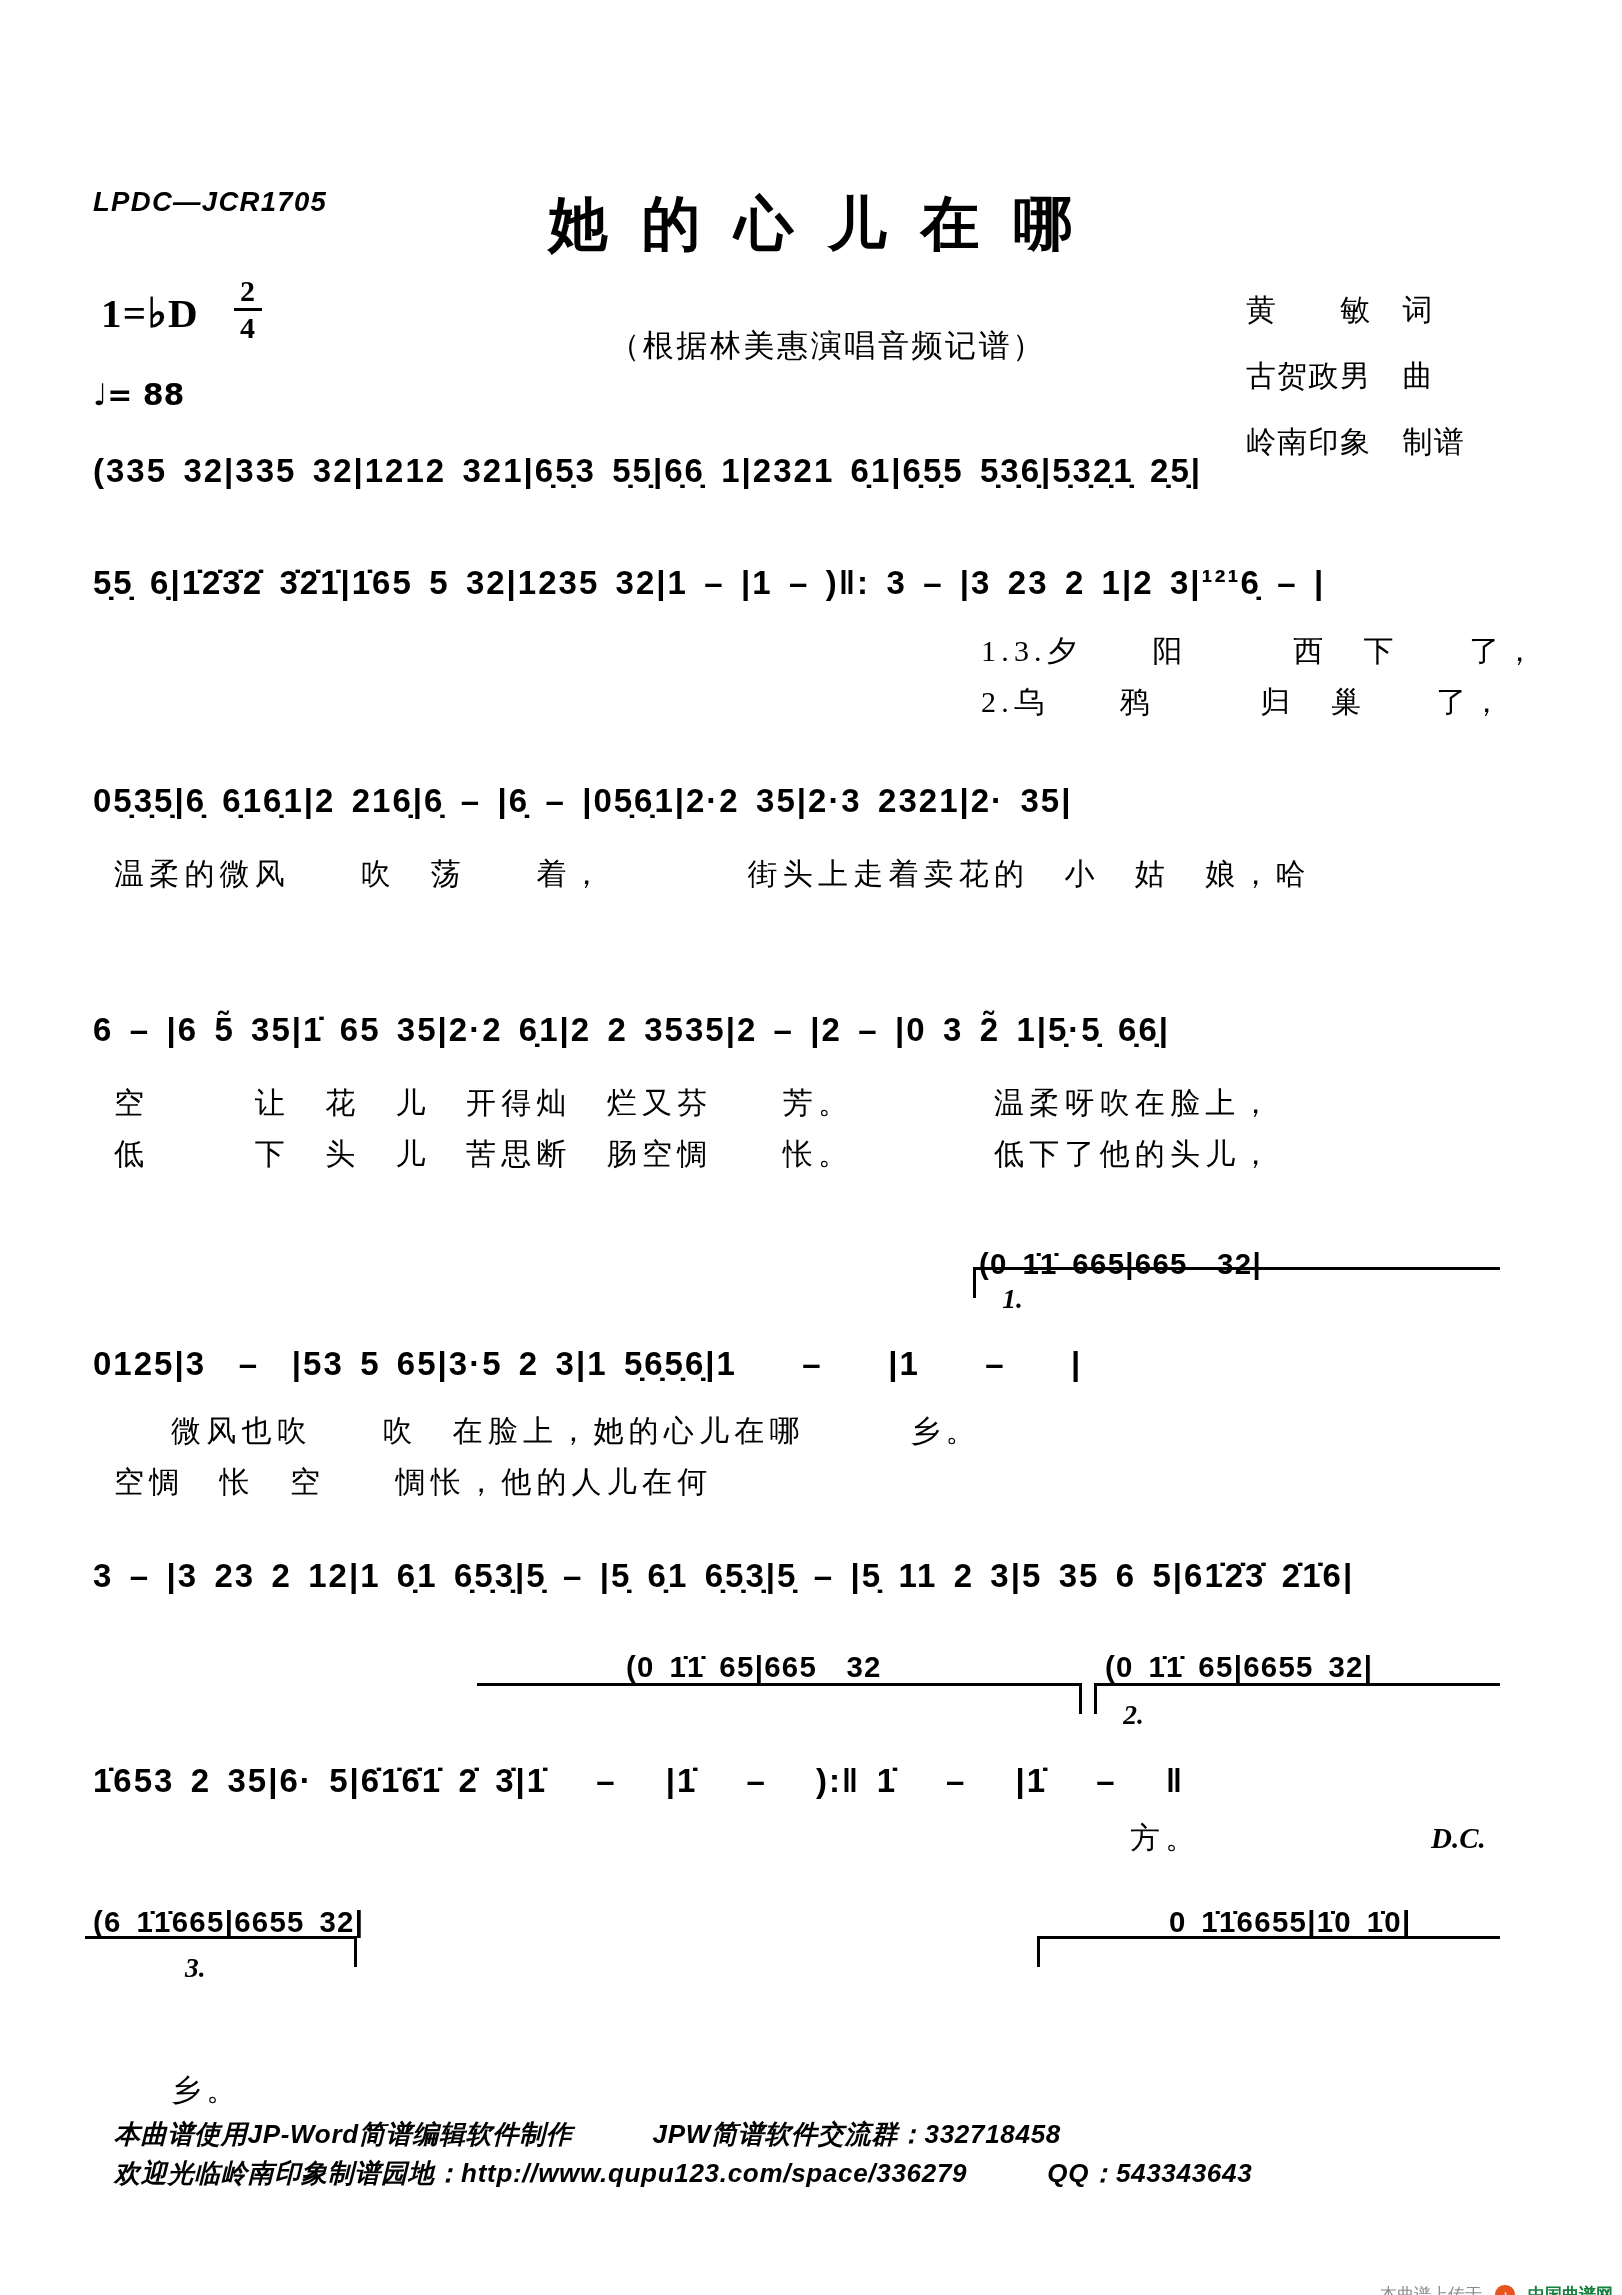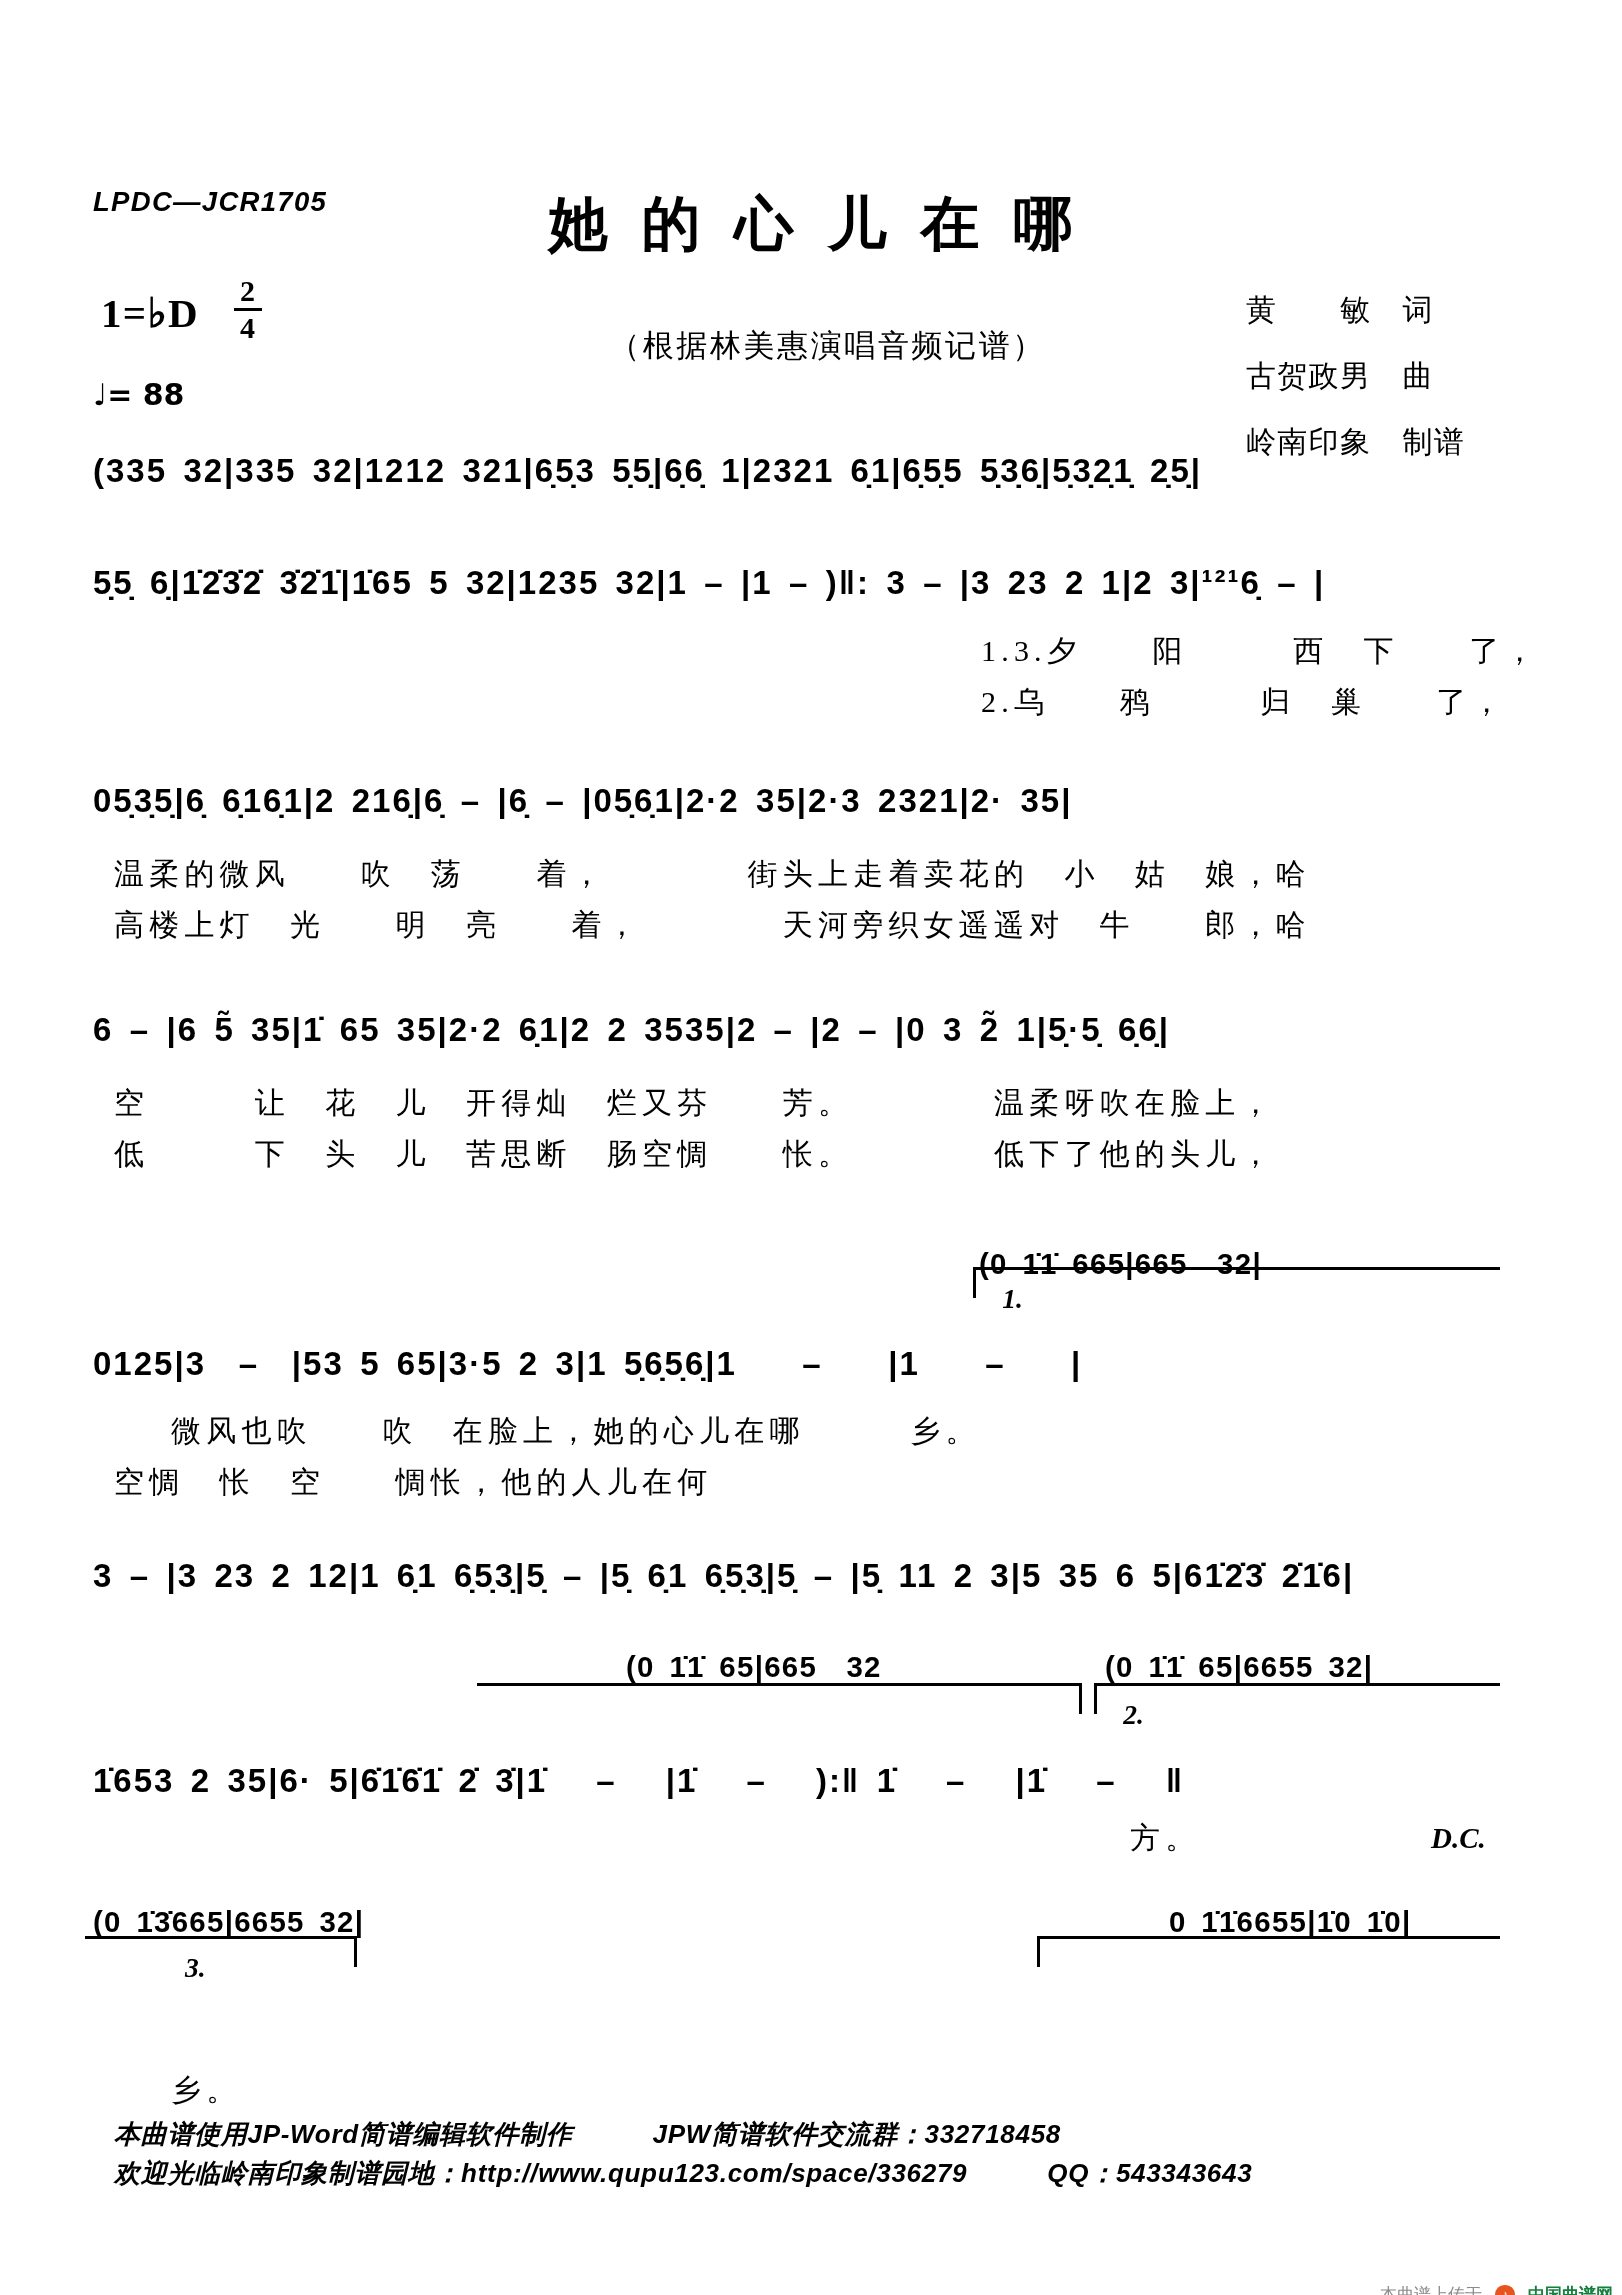--- a/index.html
+++ b/index.html
@@ -92,21 +92,20 @@
   </div>
 
   <div class="music" style="top:404px">(335 32|335 32|1212 321|6̣5̣3 5̣5̣|6̣6̣ 1|2321 6̣1|6̣5̣5 5̣3̣6̣|5̣3̣2̣1̣ 2̣5̣|</div>
 
   <div class="music" style="top:516px">5̣5̣ 6̣|1̇2̇3̇2̇ 3̇2̇1̇|1̇65 5 32|1235 32|1 – |1 – )‖: 3 – |3 23 2 1|2 3|¹²¹6̣ – |</div>
   <div class="lyric" style="left:957px; top:607px">1.3.夕　　阳　　　西　下　　了，</div>
   <div class="lyric" style="left:957px; top:658px">2.乌　　鸦　　　归　巢　　了，</div>
 
   <div class="music" style="top:734px">05̣3̣5̣|6̣ 6̣16̣1|2 216̣|6̣ – |6̣ – |05̣6̣1|2·2 35|2·3 2321|2· 35|</div>
   <div class="lyric" style="left:90px; top:830px">温柔的微风　　吹　荡　　着，　　　　街头上走着卖花的　小　姑　娘，哈</div>
-  <div class="lyric" style="left:90px; top:881px">高楼上灯　光　　明　亮　　着，　　　　天河旁织女遥遥对　牛　　郎，哈</div>
 
   <div class="music" style="top:963px">6 – |6 5̃ 35|1̇ 65 35|2·2 6̣1|2 2 3535|2 – |2 – |0 3 2̃ 1|5̣·5̣ 6̣6̣|</div>
   <div class="lyric" style="left:90px; top:1059px">空　　　让　花　儿　开得灿　烂又芬　　芳。　　　　温柔呀吹在脸上，</div>
   <div class="lyric" style="left:90px; top:1110px">低　　　下　头　儿　苦思断　肠空惆　　怅。　　　　低下了他的头儿，</div>
 
   <div class="music small" style="left:955px; top:1199px">(0 1̇1̇ 665|665  32|</div>
   <div class="volta tickL" style="left:957px; top:1251px; width:527px">
     <span class="lab">1.</span>
   </div>
 
@@ -120,21 +119,21 @@
   <div class="volta tickR" style="left:461px; top:1667px; width:605px"></div>
   <div class="music small" style="left:1081px; top:1602px">(0 1̇1̇ 65|6655 32|</div>
   <div class="volta tickL" style="left:1078px; top:1667px; width:406px">
     <span class="lab">2.</span>
   </div>
 
   <div class="music" style="top:1714px">1̇653 2 35|6· 5|6̇1̇6̇1̇ 2̇ 3̇|1̇   –   |1̇   –   ):‖ 1̇   –   |1̇   –   ‖</div>
   <div class="lyric" style="left:1106px; top:1794px">方。</div>
   <div class="dc" style="left:1407px; top:1798px">D.C.</div>
 
-  <div class="music small" style="left:69px; top:1857px">(0 1̇3̇665|6655 32|</div>
+  <div class="music small" style="left:69px; top:1857px">(6 1̇1̇665|6655 32|</div>
   <div class="music small" style="left:1145px; top:1857px">0 1̇1̇6655|1̇0 1̇0|</div>
   <div class="volta tickR" style="left:69px; top:1920px; width:272px">
     <span class="lab shift">3.</span>
   </div>
   <div class="volta tickL" style="left:1021px; top:1920px; width:463px"></div>
 
   <div class="lyric" style="left:147px; top:2046px">乡。</div>
 
   <div class="footer-line" style="top:2093px">本曲谱使用JP-Word简谱编辑软件制作　　　JPW简谱软件交流群：332718458</div>
   <div class="footer-line" style="top:2132px">欢迎光临岭南印象制谱园地：http://www.qupu123.com/space/336279　　　QQ：543343643</div>

